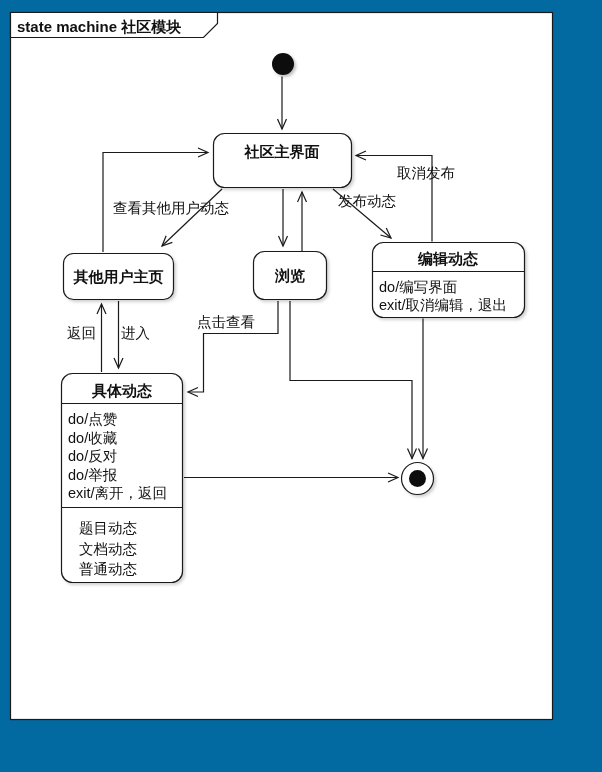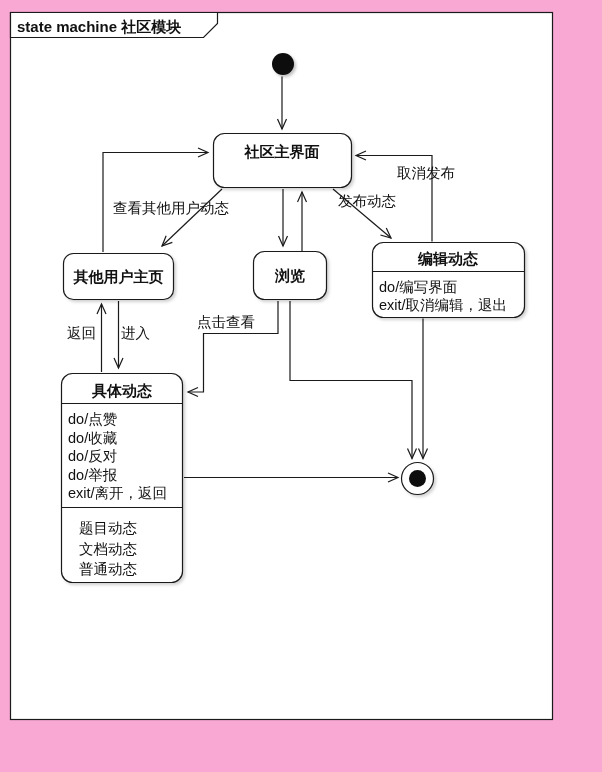--- a/index.html
+++ b/index.html
@@ -1,16 +1,16 @@
 <!DOCTYPE html>
 <html><head>
 <meta charset="utf-8">
 <style>
   html,body{margin:0;padding:0;background:#ffffff;}
-  .canvas{position:relative;width:602px;height:772px;background:#f9a8d4;overflow:hidden;
+  .canvas{position:relative;width:602px;height:772px;background:#0369a1;overflow:hidden;
           font-family:"Liberation Sans","DejaVu Sans",sans-serif;}
   svg{position:absolute;left:0;top:0;}
   .edge{stroke:#1a1a1a;stroke-width:1.2;fill:none;}
   .shape{fill:#ffffff;stroke:#1a1a1a;stroke-width:1.2;filter:drop-shadow(2.5px 2.5px 1.5px rgba(0,0,0,0.18));}
   .flat{fill:#ffffff;stroke:#1a1a1a;stroke-width:1.2;}
   .divider{stroke:#1a1a1a;stroke-width:1.1;}
   .dot{fill:#0d0d0d;stroke:none;filter:drop-shadow(2px 2px 1.5px rgba(0,0,0,0.25));}
   .dot2{fill:#0d0d0d;stroke:none;}
   text{fill:#111111;font-size:14.5px;}
   .state-title{font-weight:bold;font-size:15px;text-anchor:middle;}

